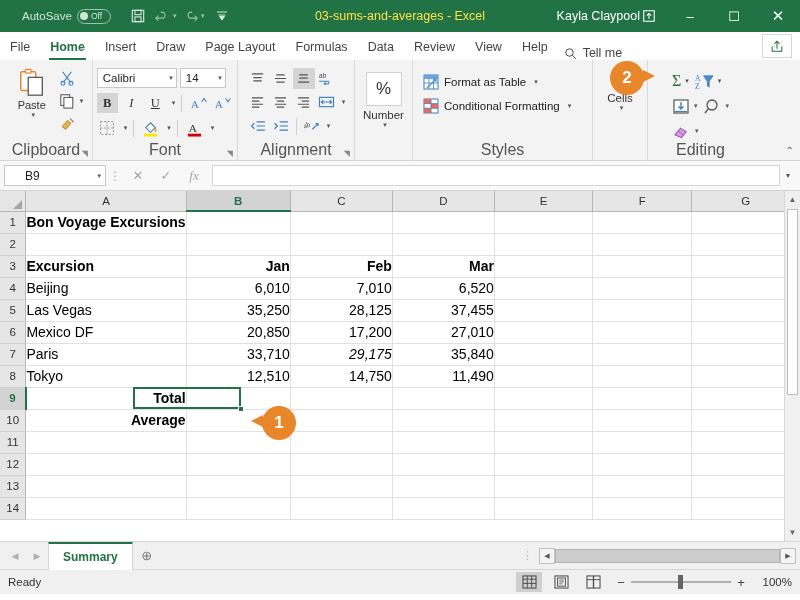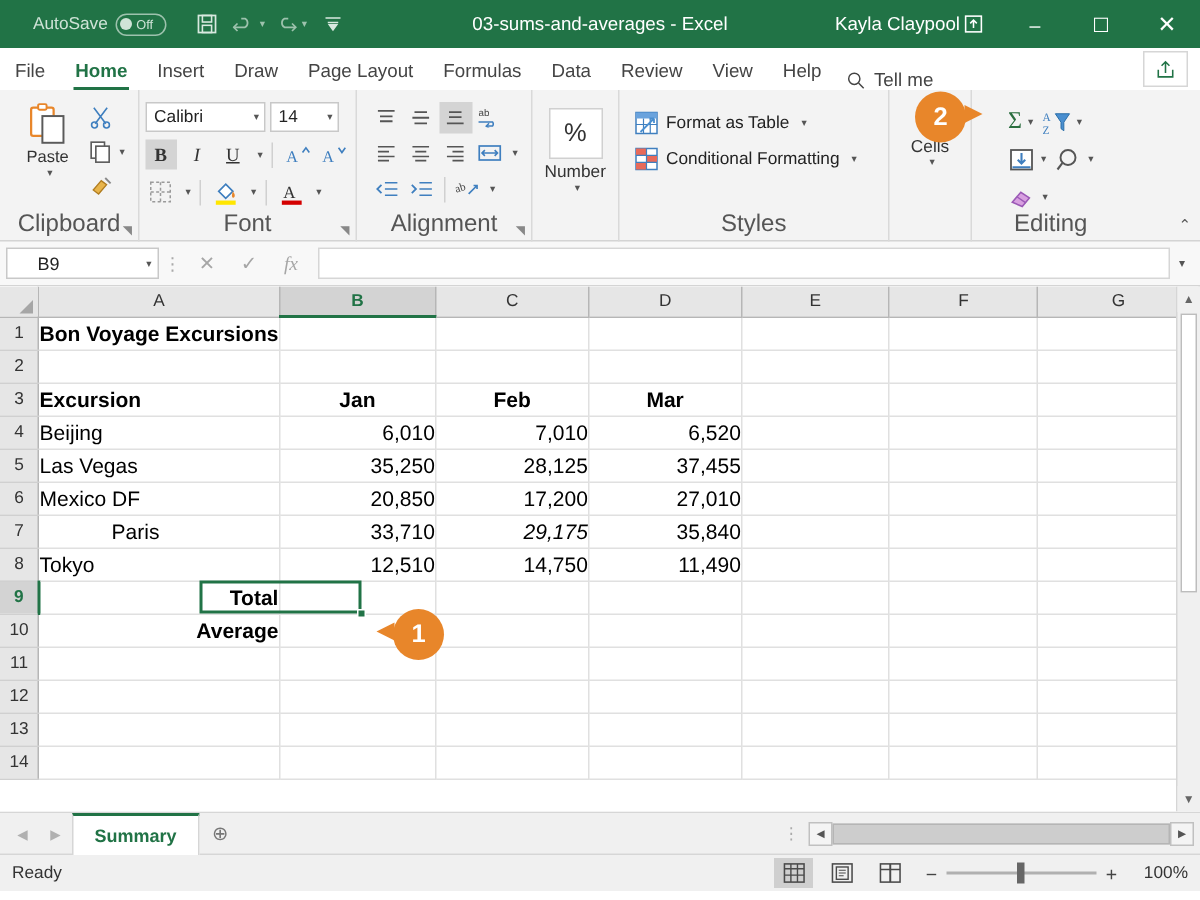--- a/index.html
+++ b/index.html
@@ -26,21 +26,21 @@
   }
   .toggle-knob { width:8px;height:8px;border-radius:50%;background:#cfe3d7;}
   .toggle-txt { font-size:8.5px;color:#cfe3d7;}
   .tb-icons { display:flex; align-items:center; gap:2px; margin-left:14px;}
   .tb-ico {
     width:26px;height:24px;display:flex;align-items:center;justify-content:center;
     color:#d8e9df; font-size:14px;
   }
   .tb-title {
     position:absolute; left:0; right:0; text-align:center;
-    font-size:12.5px; color:#ffffff; pointer-events:none;
+    font-size:12.5px; color:#fde047; pointer-events:none;
   }
   .tb-user {
     position:absolute; right:160px; font-size:12.5px; color:#fff; white-space:nowrap;
   }
   .tb-right { position:absolute; right:0; display:flex; align-items:center; height:32px;}
   .win-btn {
     width:44px;height:32px;display:flex;align-items:center;justify-content:center;
     color:#fff;font-size:13px;
   }
   .win-btn.close { font-size:15px; }
@@ -200,21 +200,21 @@
     border-bottom:1px solid #d0d0d0;font-size:11.5px;color:#333;text-align:center;
   }
   td.rowh.sel { background:#d3d3d3;color:#217346;font-weight:bold;border-right:2px solid #217346;}
   td.cell {
     height:22px;border-right:1px solid #e0e0e0;border-bottom:1px solid #e0e0e0;
     font-size:14px;color:#000;padding:0 4px;white-space:nowrap;overflow:hidden;
     font-family:"Liberation Sans",sans-serif;
   }
   td.cell.b { font-weight:bold; }
   td.cell.r { text-align:right; }
-  td.cell.c { text-align:center; }
+  td.cell.c { text-align:right; }
   .selbox {
     position:absolute; border:2px solid #217346; pointer-events:none;
   }
   .fillhandle {
     position:absolute;width:6px;height:6px;background:#217346;
     border:1px solid #fff;
   }
 
   
   .vscroll {
@@ -731,21 +731,21 @@
           <td class="cell" style="width: 106px;">Mexico DF</td>
           <td class="cell r" style="width: 108px; padding-left: 17px;">20,850</td>
           <td class="cell r" style="width: 107px;">17,200</td>
           <td class="cell r" style="width: 107px;">27,010</td>
           <td class="cell" style="width: 106px;"></td>
           <td class="cell" style="width: 107px;"></td>
           <td class="cell" style="width: 116px;"></td>
         </tr>
         <tr>
           <td class="rowh">7</td>
-          <td class="cell" style="width: 106px; padding-left: 48px;">Paris</td>
+          <td class="cell" style="width: 106px;">Paris</td>
           <td class="cell r" style="width: 108px;">33,710</td>
           <td class="cell r" style="width: 107px; font-style: italic;">29,175</td>
           <td class="cell r" style="width: 107px;">35,840</td>
           <td class="cell" style="width: 106px;"></td>
           <td class="cell" style="width: 107px;"></td>
           <td class="cell" style="width: 116px;"></td>
         </tr>
         <tr>
           <td class="rowh">8</td>
           <td class="cell" style="width: 106px;">Tokyo</td>

